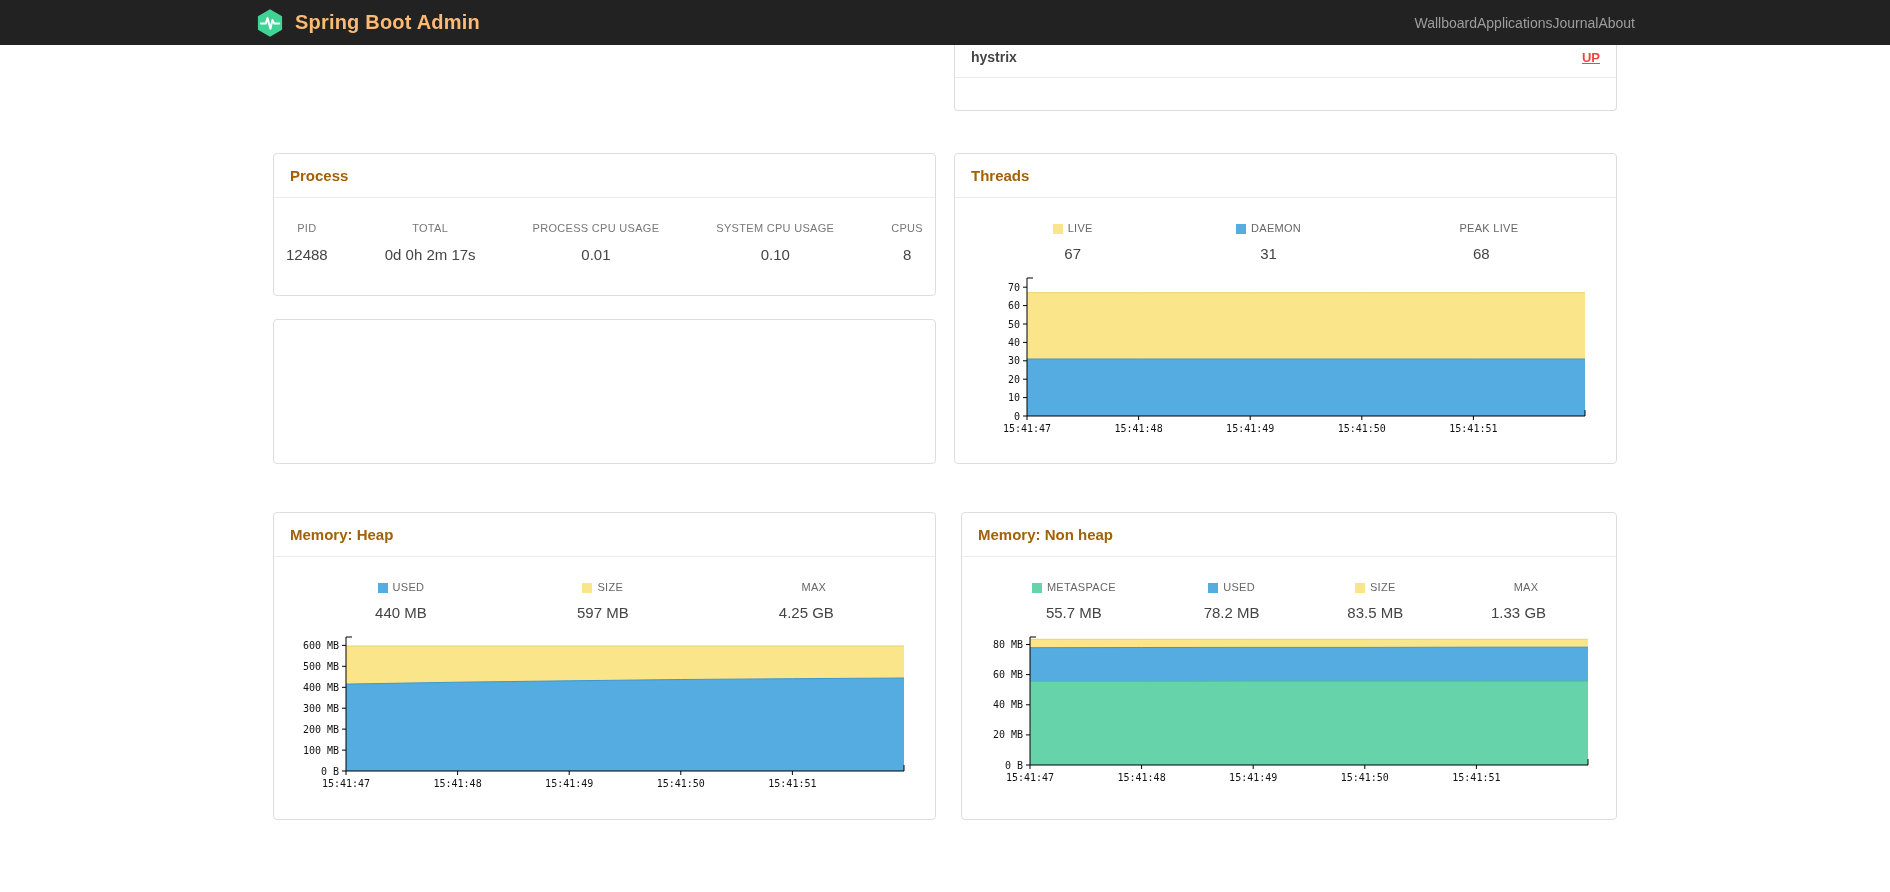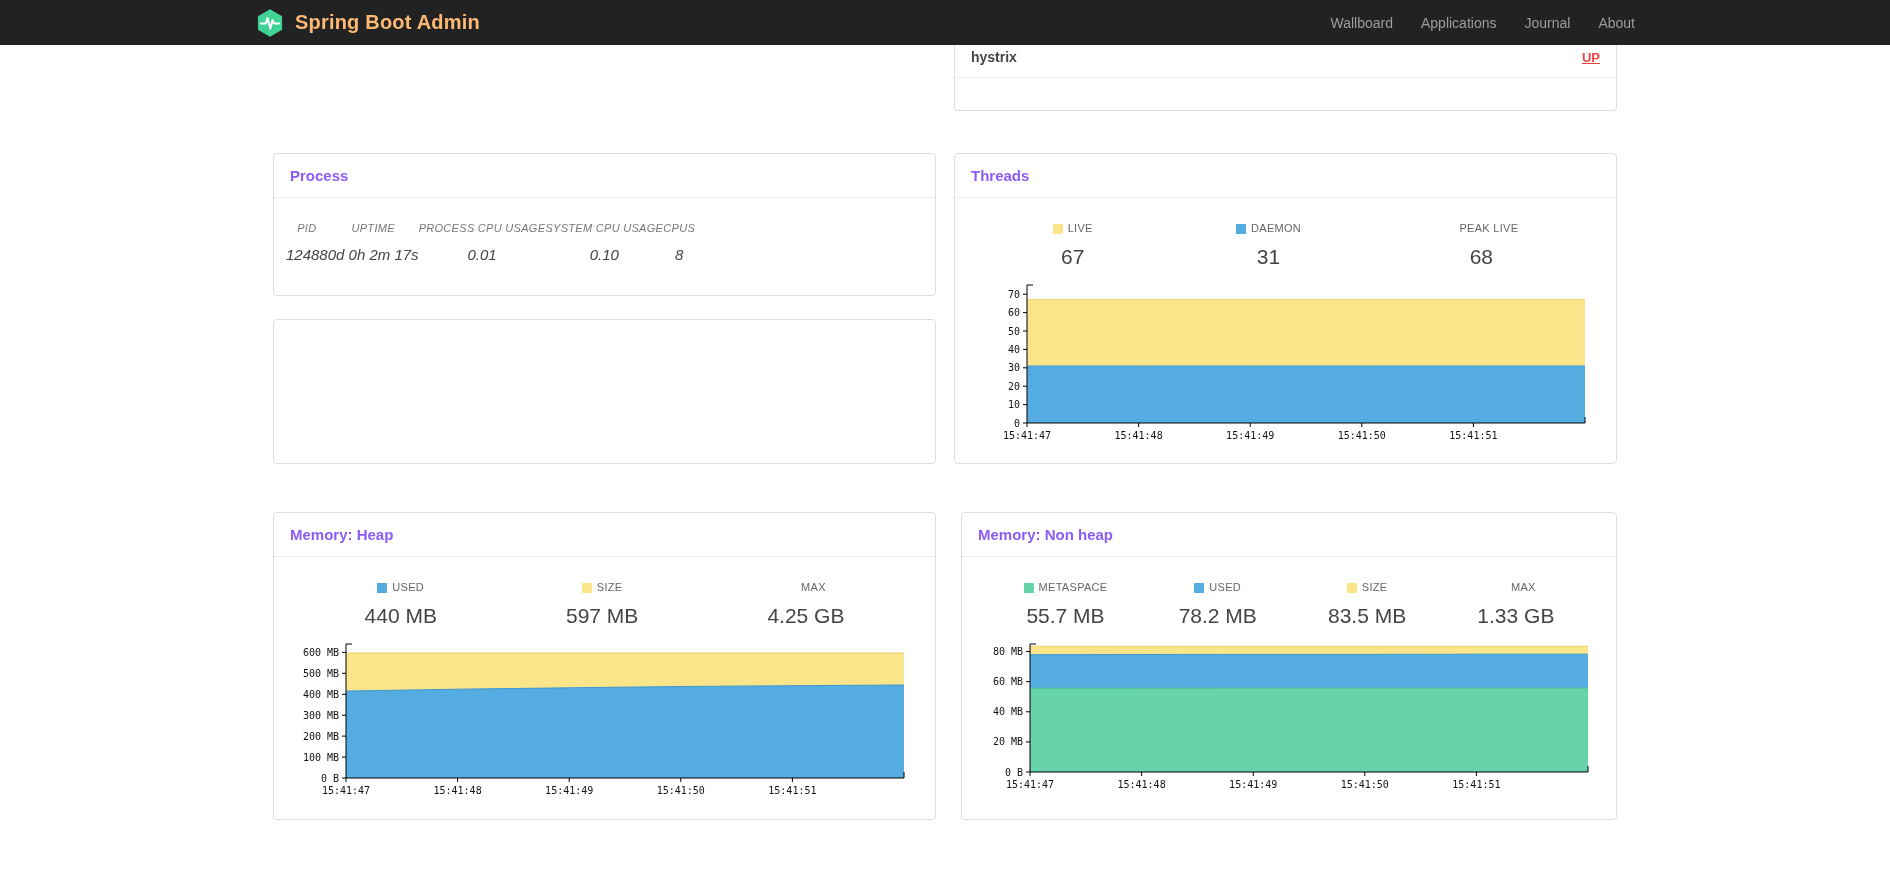--- a/index.html
+++ b/index.html
@@ -5,52 +5,52 @@
   * { box-sizing: border-box; margin: 0; padding: 0; }
   html,body { background:#fff; }
   body { width:1890px; height:892px; font-family:"Liberation Sans", sans-serif; overflow:hidden; }
 
   
   .navbar { height:45px; background:#222; display:flex; align-items:center; }
   .nav-inner { width:1380px; margin:0 auto; display:flex; align-items:center; justify-content:space-between; }
   .brand { display:flex; align-items:center; gap:10px; text-decoration:none; cursor:pointer; }
   .brand-logo { width:30px; height:30px; display:block; }
   .brand-title { color:#fdba74; font-size:20px; font-weight:bold; letter-spacing:.2px; }
-  .nav-links { display:flex; gap:28px; }
+  .nav-links { display:flex; }
   .nav-link { color:#9d9d9d; font-size:14px; text-decoration:none; cursor:pointer; }
 
   
   .content { width:1344px; margin:0 auto; display:flex; gap:18px; }
   .col { width:663px; display:flex; flex-direction:column; }
 
   
   .panel { background:#fff; border:1px solid #ddd; border-radius:4px; overflow:hidden; }
-  .panel-header { padding:13px 16px; font-size:15px; font-weight:bold; color:#8b5cf6; border-bottom:1px solid #ececec; }
+  .panel-header { padding:13px 16px; font-size:15px; font-weight:bold; color:#a16207; border-bottom:1px solid #ececec; }
 
   .panel-health { height:66px; border-top:none; border-top-left-radius:0; border-top-right-radius:0; }
   .health-row { display:flex; justify-content:space-between; align-items:center; padding:4px 16px 12px; border-bottom:1px solid #ececec; }
   .health-name { font-size:14px; font-weight:bold; color:#444; }
   .health-status { font-size:13px; font-weight:bold; }
 
   .panel-process { margin-top:108px; height:143px; }
   .panel-gc      { margin-top:23px;  height:145px; }
   .panel-heap    { margin-top:48px;  height:308px; }
   .panel-threads { margin-top:42px;  height:311px; }
   .panel-nonheap { margin-top:48px;  height:308px;margin-left:7px; }
 
   
-  .metrics { display:flex; justify-content:flex-start; padding:24px 12px 0; text-align:center;font-style:italic; }
+  .metrics { display:flex; justify-content:space-between; padding:24px 12px 0; text-align:center; }
   .metric-label { font-size:11px; color:#777; letter-spacing:.3px; white-space:nowrap; }
   .metric-value { font-size:15px; color:#444; margin-top:12px; white-space:nowrap; }
 
   
   .legend { display:flex; justify-content:space-around; padding:24px 26px 0; text-align:center; }
   .legend-label { font-size:11px; color:#666; letter-spacing:.3px; display:flex; align-items:flex-end; justify-content:center; gap:5px; white-space:nowrap; }
   .swatch { width:10px; height:10px; display:inline-block; flex:none; }
-  .legend-value { font-size:21px; color:#444; margin-top:11px; }
+  .legend-value { font-size:15px; color:#444; margin-top:11px; }
 
   
   .chart { width:618px; margin:8px auto 8px; }
   .chart svg { display:block; }
   .chart text { font-family:"DejaVu Sans Mono", monospace; font-size:10px; fill:#111; }
 </style>
 </head>
 <body>
 
 <div class="navbar">
@@ -78,21 +78,21 @@
   <div class="col">
 
     <div class="panel panel-process">
       <div class="panel-header">Process</div>
       <div class="metrics">
         <div>
           <div class="metric-label">PID</div>
           <div class="metric-value">12488</div>
         </div>
         <div>
-          <div class="metric-label">UPTIME</div>
+          <div class="metric-label">TOTAL</div>
           <div class="metric-value">0d 0h 2m 17s</div>
         </div>
         <div>
           <div class="metric-label">PROCESS CPU USAGE</div>
           <div class="metric-value">0.01</div>
         </div>
         <div>
           <div class="metric-label">SYSTEM CPU USAGE</div>
           <div class="metric-value">0.10</div>
         </div>

